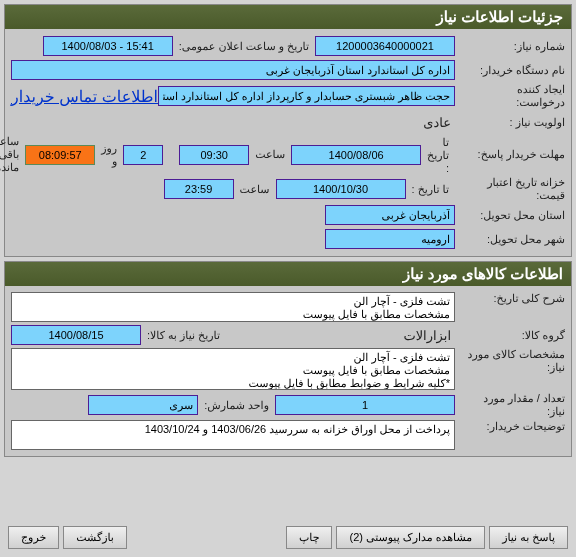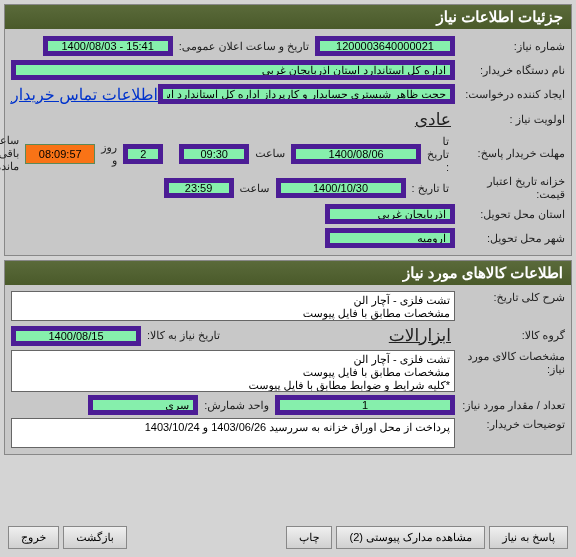--- a/index.html
+++ b/index.html
@@ -29,50 +29,49 @@
   }
   .row {
     display: flex;
     align-items: center;
     margin: 2px 0;
     min-height: 22px;
   }
   .lbl {
     width: 110px;
     text-align: right;
-    padding-left: 4px;
+    padding-left: 12px;
     font-size: 11px;
     color: #222;
     flex-shrink: 0;
   }
   .lbl-sm {
     width: auto;
     padding: 0 6px;
     font-size: 11px;
     color: #222;
   }
   .inp {
-    background: #86efac;
-    border: 5px solid #4c1d95;
+    background: #7dd3fc;
+    border: 1px solid #4c1d95;
     padding: 2px 4px;
     font-size: 11px;
     font-family: Tahoma, Arial, sans-serif;
     height: 20px;
     text-align: center;
     direction: ltr;
   }
   .inp-wide { flex: 1; text-align: right; direction: rtl; }
   .inp-date { width: 130px; }
   .inp-time { width: 70px; }
   .inp-num { width: 40px; }
   .txt {
-    font-size: 17px;
+    font-size: 13px;
     color: #222;
     padding: 2px 4px;
-    text-decoration: underline;
   }
   .link {
     color: #0033cc;
     text-decoration: underline;
     cursor: pointer;
     font-size: 16px;
   }
   .ta {
     background: #fff;
     border: 1px solid #666;

